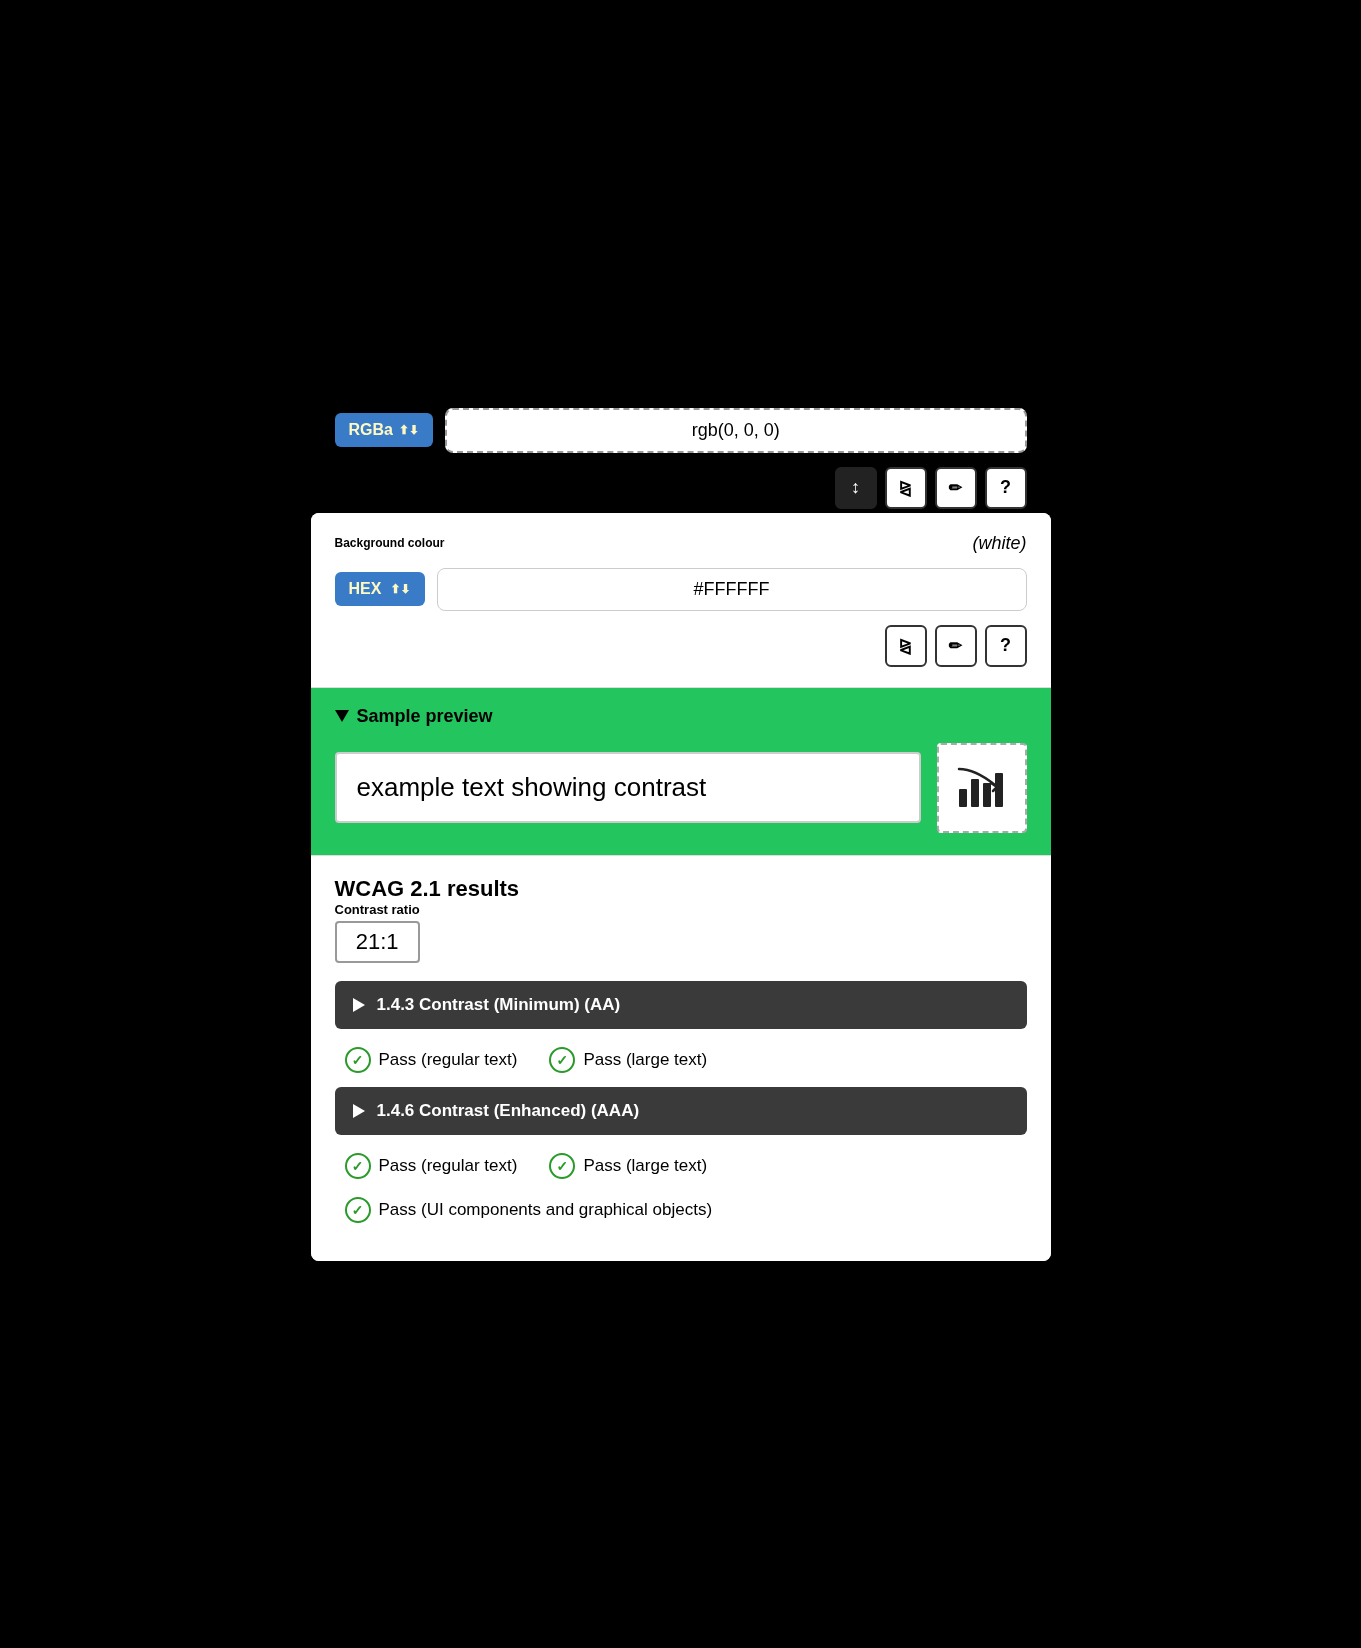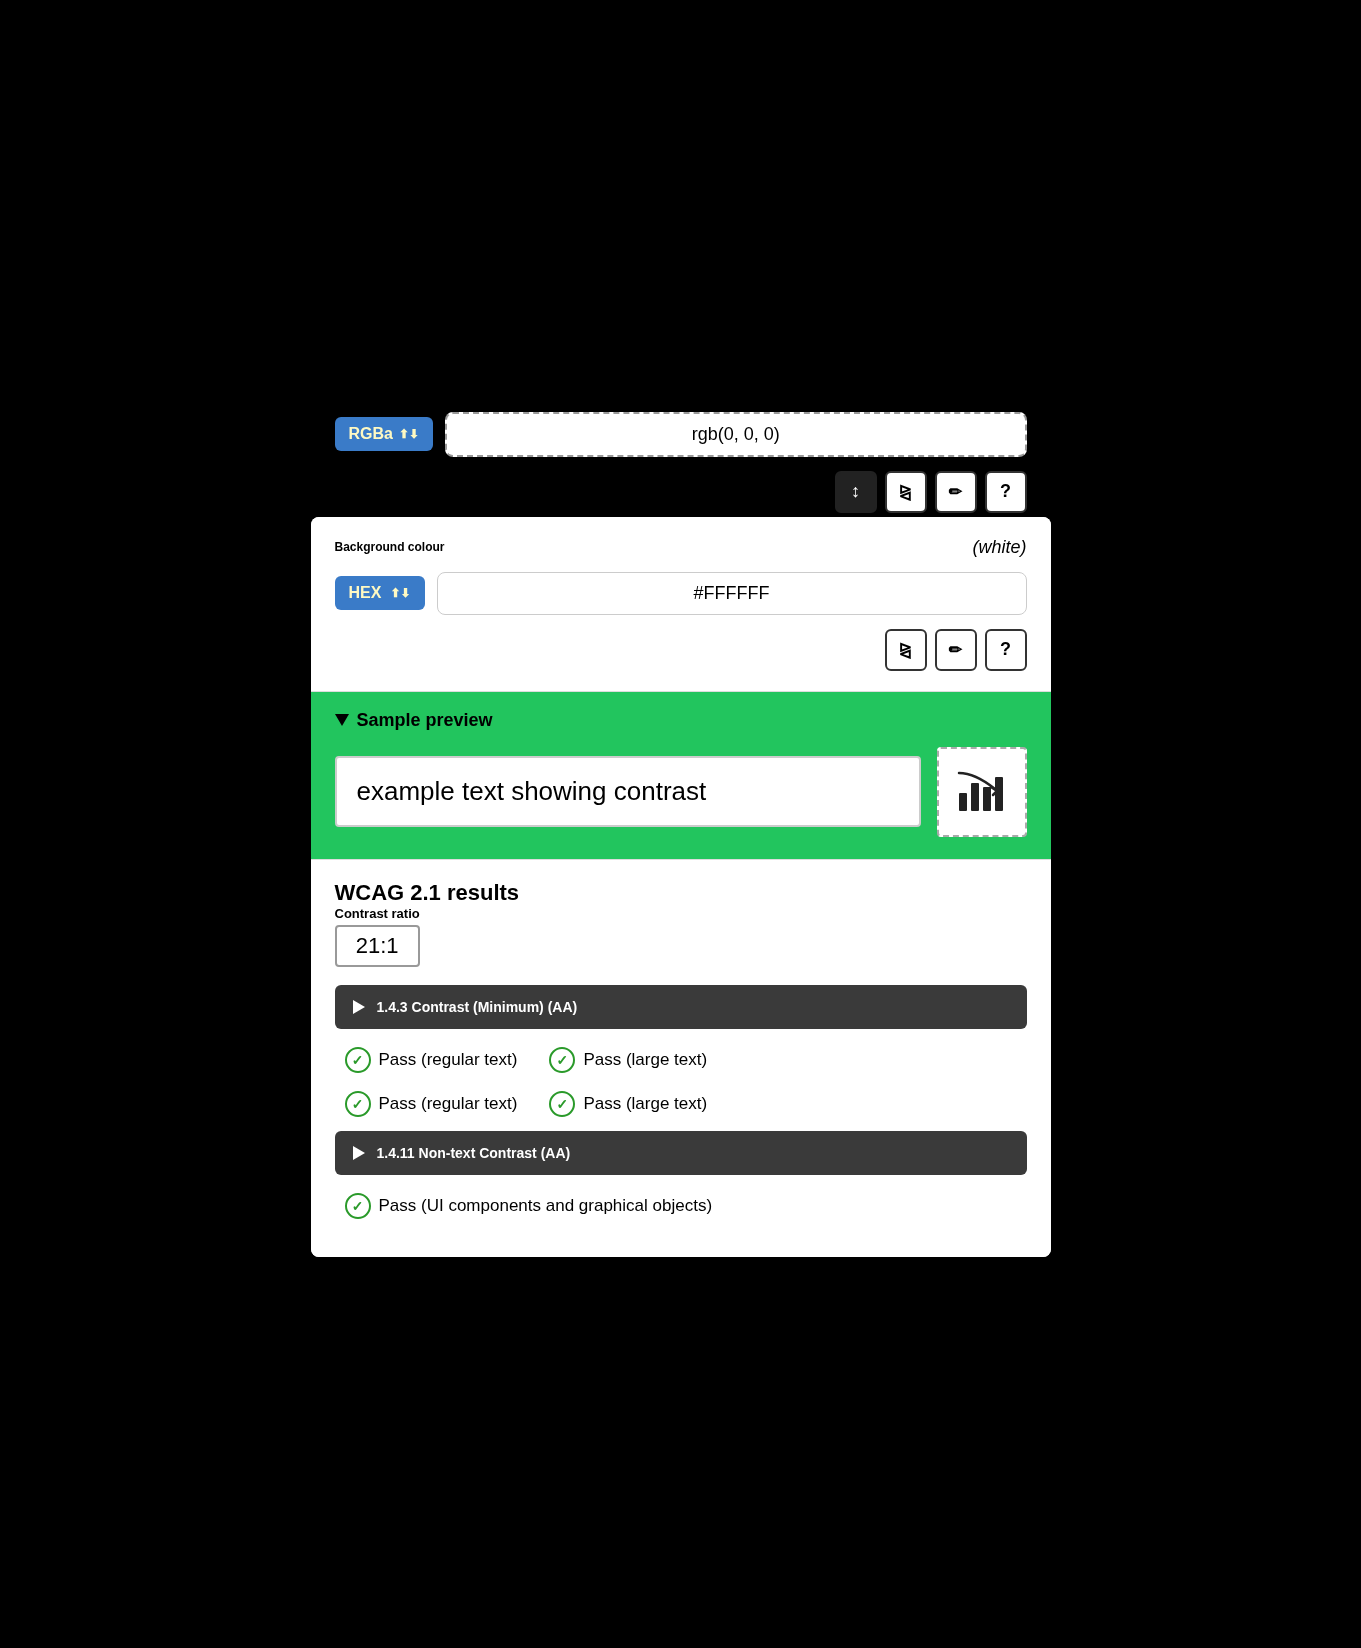--- a/index.html
+++ b/index.html
@@ -191,21 +191,21 @@
       color: #000;
       background: #fff;
       min-width: 80px;
       text-align: center;
     }
     .wcag-criterion {
       background: #3a3a3a;
       border-radius: 6px;
       padding: 14px 18px;
       color: #fff;
-      font-size: 14px;
+      font-size: 17px;
       font-weight: 600;
       display: flex;
       align-items: center;
       gap: 12px;
       cursor: pointer;
       margin-bottom: 14px;
     }
     .play-icon {
       width: 0;
       height: 0;
@@ -344,35 +344,35 @@
         <div class="pass-item">
           <div class="pass-icon">✓</div>
           <span>Pass (regular text)</span>
         </div>
         <div class="pass-item">
           <div class="pass-icon">✓</div>
           <span>Pass (large text)</span>
         </div>
       </div>
 
-      <div class="pass-list">
-        <div class="pass-item">
-          <div class="pass-icon">✓</div>
-          <span>Pass (regular text)</span>
-        </div>
-        <div class="pass-item">
-          <div class="pass-icon">✓</div>
-          <span>Pass (large text)</span>
-        </div>
-      </div>
-
       <div class="wcag-criterion">
         <span class="play-icon"></span>
-        <span>1.4.11 Non-text Contrast (AA)</span>
-      </div>
+        <span>1.4.6 Contrast (Enhanced) (AAA)</span>
+      </div>
+      <div class="pass-list">
+        <div class="pass-item">
+          <div class="pass-icon">✓</div>
+          <span>Pass (regular text)</span>
+        </div>
+        <div class="pass-item">
+          <div class="pass-icon">✓</div>
+          <span>Pass (large text)</span>
+        </div>
+      </div>
+
       <div class="pass-single pass-list">
         <div class="pass-item">
           <div class="pass-icon">✓</div>
           <span>Pass (UI components and graphical objects)</span>
         </div>
       </div>
     </div>
   </div>
 </div>
 

